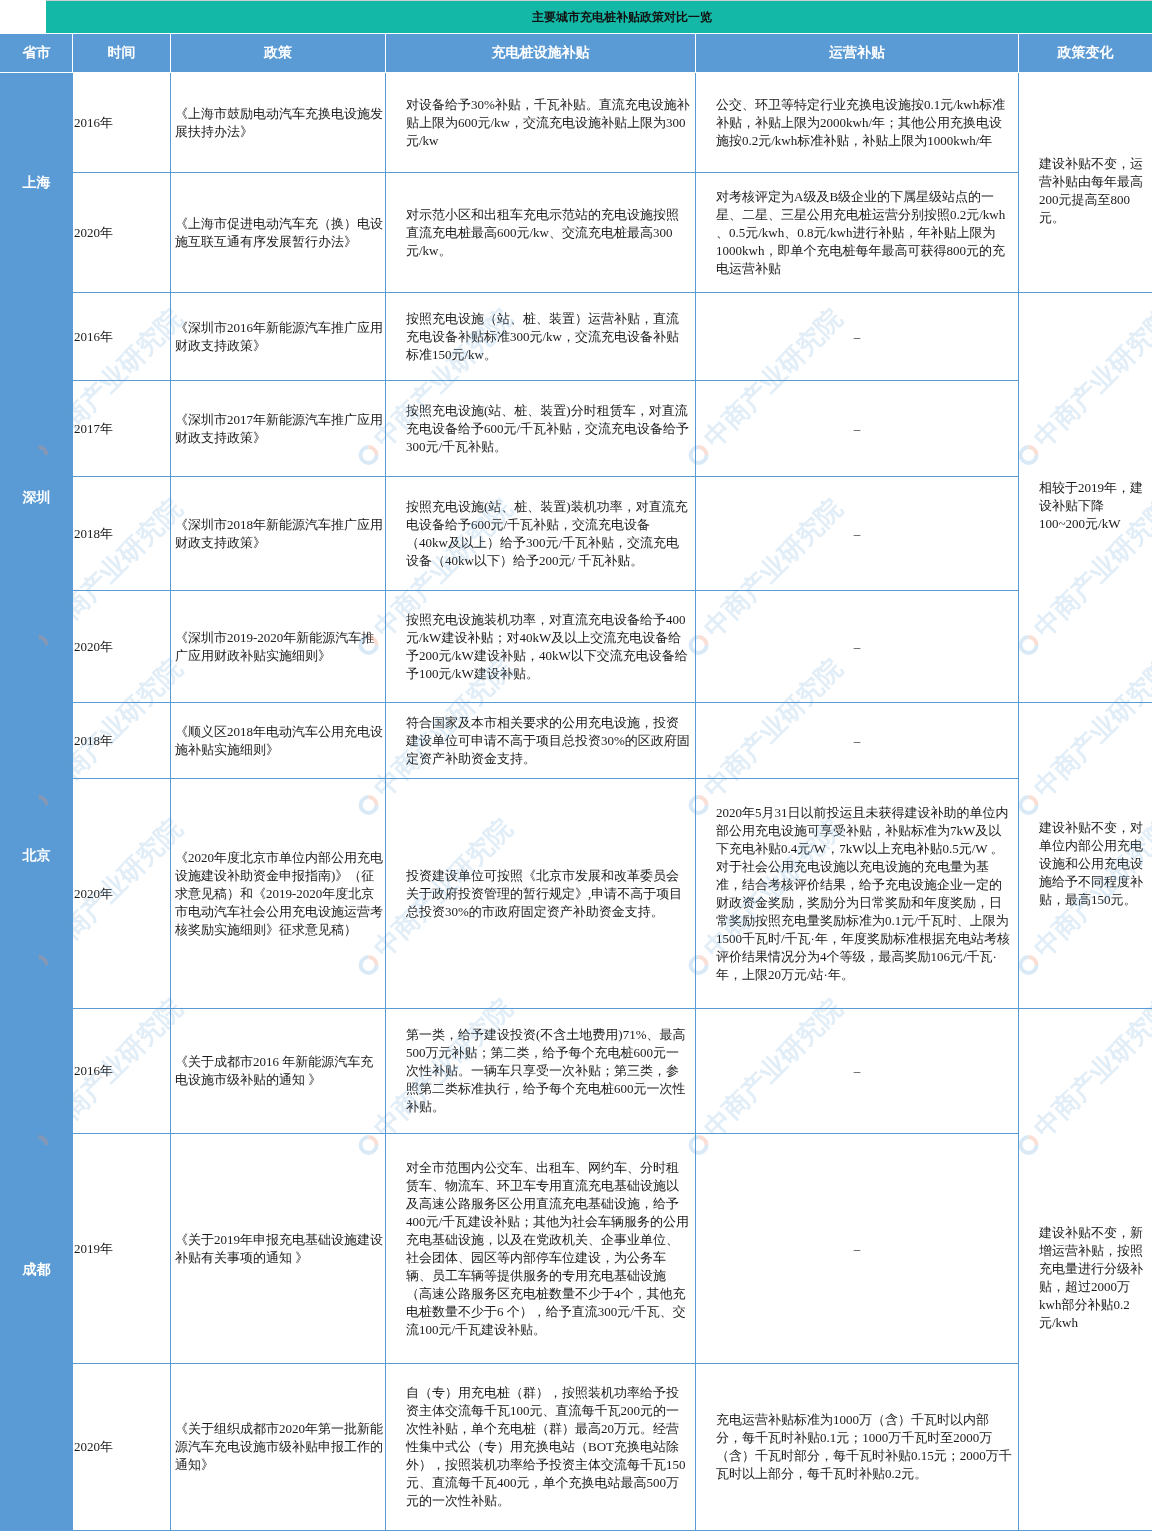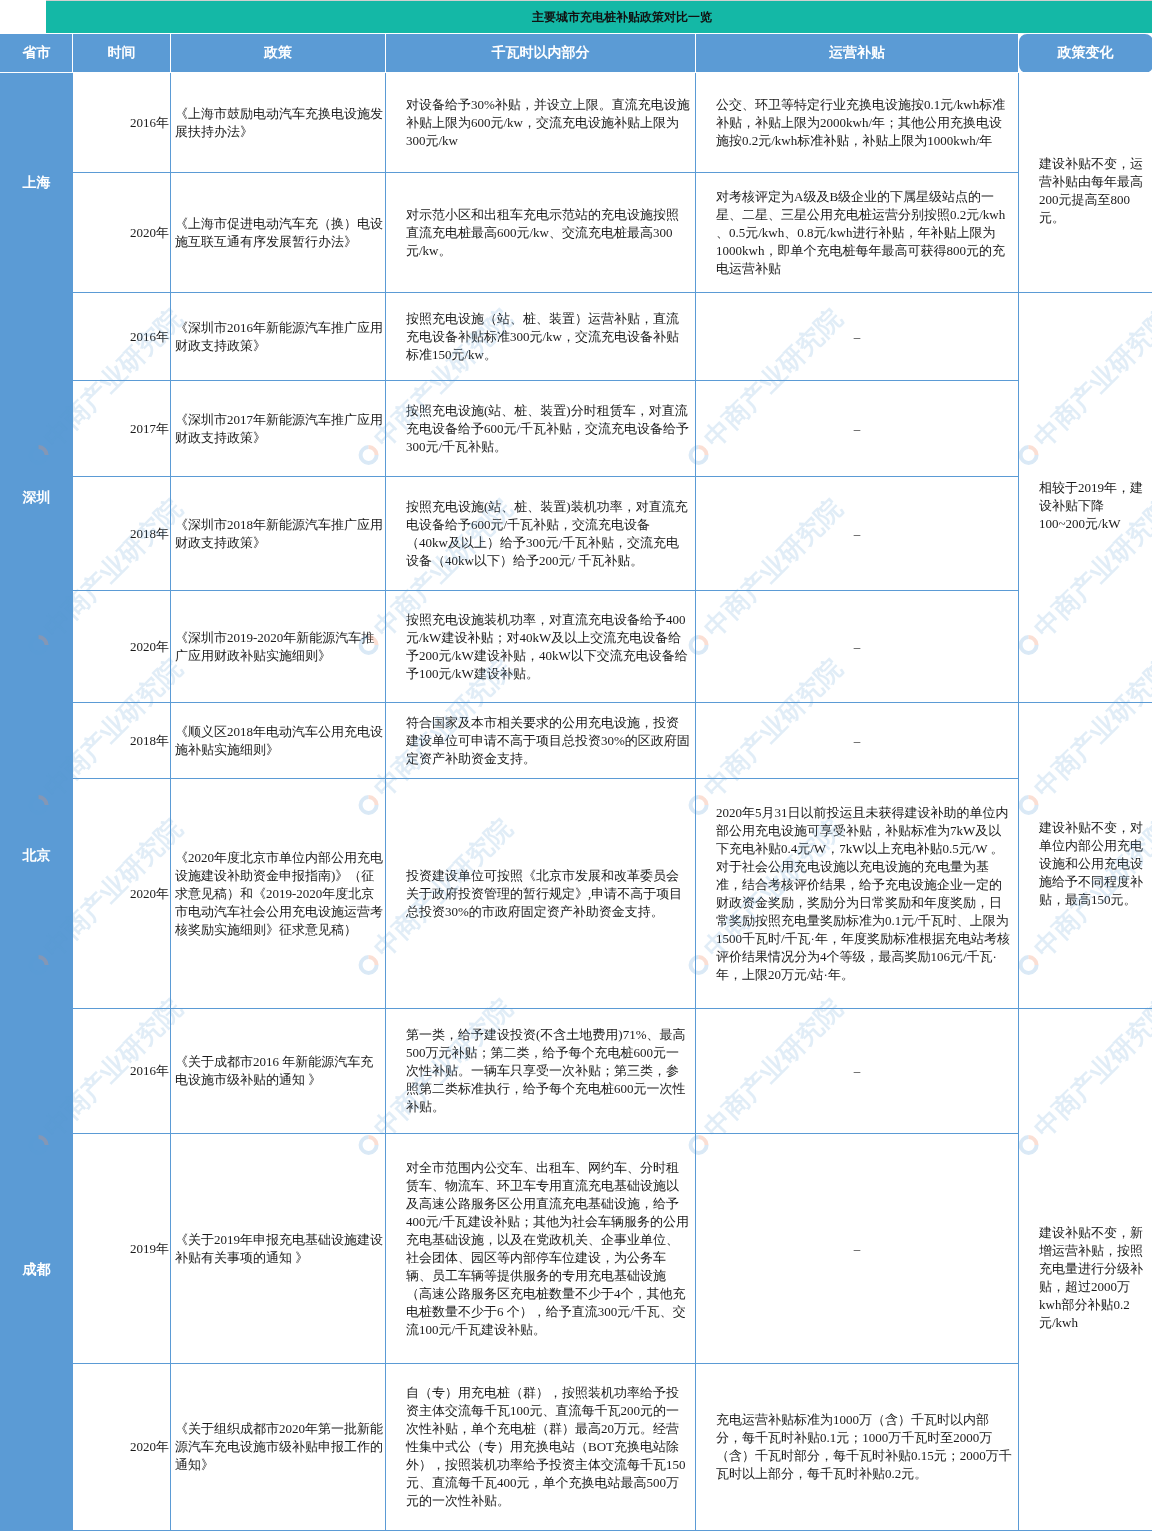--- a/index.html
+++ b/index.html
@@ -8,24 +8,24 @@
   .title-bar { position: absolute; left: 0; top: 0; width: 1152px; height: 33px;
                border-top: 1px solid #d0d0d0; box-sizing: border-box;
                display: flex; align-items: center; justify-content: center;
                font-weight: bold; font-size: 12px; color: #111; background: #14b8a6; margin-left: 46px; }
   table.grid { position: absolute; left: 0; top: 33px; width: 1152px; border-collapse: collapse;
                table-layout: fixed; }
   table.grid th, table.grid td { border: 1px solid #5b9bd5; box-sizing: border-box; font-family: Liberation Serif, serif; }
   table.grid th { background: #5b9bd5; color: #ffffff; font-weight: bold; font-size: 14px;
                   height: 39px; text-align: center; border-color: #ffffff #ffffff #ffffff #ffffff; }
   table.grid th:first-child { border-left-color: #5b9bd5; }
-  table.grid th:last-child { border-right-color: #5b9bd5; border-radius: 8px; }
+  table.grid th:last-child { border-right-color: #5b9bd5; }
   td.prov { background: #5b9bd5; color: #ffffff; font-weight: bold; font-size: 14px; text-align: center;
             border-color: #ffffff #ffffff #ffffff #5b9bd5; }
-  td.year { text-align: right; font-size: 13px; }
+  td.year { text-align: left; font-size: 13px; }
   td.policy { font-size: 13px; line-height: 18px; padding: 2px 2px 2px 4px; vertical-align: middle; margin-left: 37px; }
   td.text { font-size: 13px; line-height: 18px; padding: 2px 4px 2px 20px; vertical-align: middle; }
   td.dash { text-align: center; font-size: 13px; }
   td.change { font-size: 13px; line-height: 18px; padding: 18px 4px 2px 20px; vertical-align: middle; }
   .wm { position: absolute; pointer-events: none; color: rgba(91,155,213,0.18); font-size: 26px;
         font-weight: bold; transform: rotate(-45deg); white-space: nowrap; }
   .wm .logo { display: inline-block; width: 20px; height: 20px; border-radius: 50%;
               border: 4px solid rgba(91,155,213,0.22); border-right-color: rgba(240,140,100,0.28);
               margin-right: 6px; vertical-align: middle; box-sizing: border-box; }
 </style>
@@ -41,32 +41,32 @@
       <col style="width:215px">
     <col style="width:310px">
       <col style="width:323px">
       <col style="width:134px">
   </colgroup>
   <thead>
     <tr>
       <th>省市</th>
       <th>时间</th>
       <th>政策</th>
-      <th>千瓦时以内部分</th>
+      <th>充电桩设施补贴</th>
       <th>运营补贴</th>
       <th>政策变化</th>
     </tr>
   </thead>
   <tbody>
 
     <tr style="height:100px">
       <td class="prov" rowspan="2">上海</td>
       <td class="year">2016年</td>
       <td class="policy">《上海市鼓励电动汽车充换电设施发展扶持办法》</td>
-      <td class="text">对设备给予30%补贴，并设立上限。直流充电设施补贴上限为600元/kw，交流充电设施补贴上限为300元/kw</td>
+      <td class="text">对设备给予30%补贴，千瓦补贴。直流充电设施补贴上限为600元/kw，交流充电设施补贴上限为300元/kw</td>
       <td class="text">公交、环卫等特定行业充换电设施按0.1元/kwh标准补贴，补贴上限为2000kwh/年；其他公用充换电设施按0.2元/kwh标准补贴，补贴上限为1000kwh/年</td>
       <td class="change" rowspan="2">建设补贴不变，运营补贴由每年最高200元提高至800元。</td>
     </tr>
     <tr style="height:120px">
       <td class="year">2020年</td>
       <td class="policy">《上海市促进电动汽车充（换）电设施互联互通有序发展暂行办法》</td>
       <td class="text">对示范小区和出租车充电示范站的充电设施按照直流充电桩最高600元/kw、交流充电桩最高300元/kw。</td>
       <td class="text">对考核评定为A级及B级企业的下属星级站点的一星、二星、三星公用充电桩运营分别按照0.2元/kwh 、0.5元/kwh、0.8元/kwh进行补贴，年补贴上限为1000kwh，即单个充电桩每年最高可获得800元的充电运营补贴</td>
     </tr>
 

